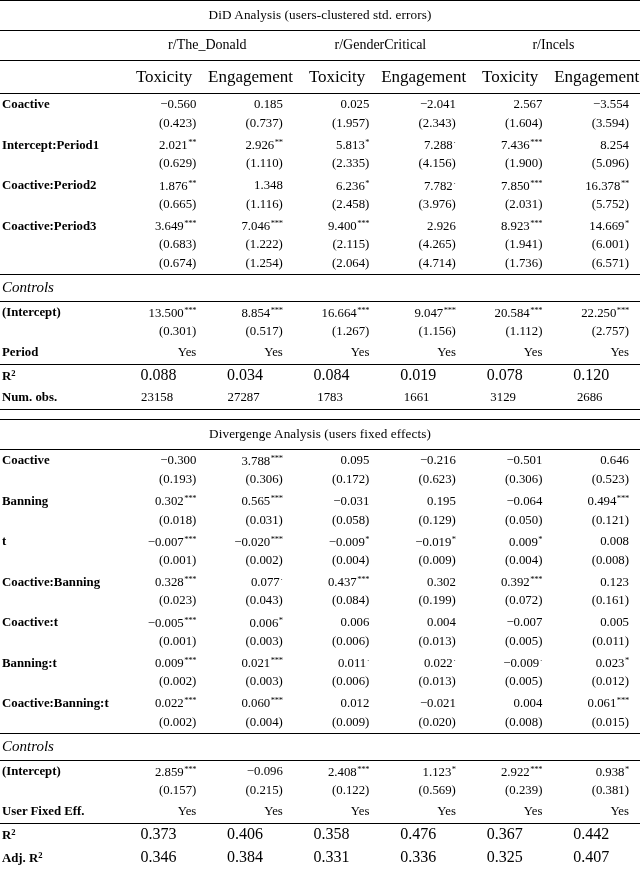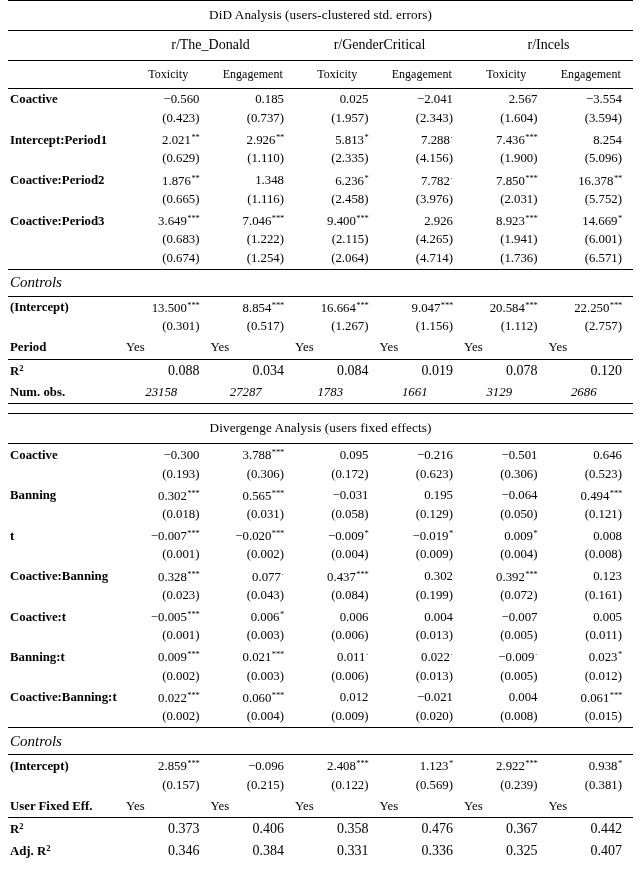--- a/index.html
+++ b/index.html
@@ -11,21 +11,21 @@
     width: 640px;
     height: 878px;
     font-family: "Liberation Serif", "DejaVu Serif", serif;
     color: #000000;
     -webkit-font-smoothing: antialiased;
   }
   .page {
     width: 640px;
     height: 878px;
     box-sizing: border-box;
-    padding: 0 8px;
+    padding: 0 0;
     position: relative;
   }
 
   table.reg {
     width: 100%;
     border-collapse: collapse;
     table-layout: fixed;
     font-size: 12.6px;
   }
 
@@ -71,21 +71,21 @@
   }
 
   .group-cell {
     text-align: center;
     font-size: 14px;
     padding: 6px 0 7px 0;
   }
 
   .colhead {
     text-align: center;
-    font-size: 12px;
+    font-size: 17px;
     padding: 6px 0 6px 0;
   }
 
   .rowlabel {
     text-align: left;
     padding: 3.2px 0 3.2px 2px;
     font-size: 12.8px;
     white-space: nowrap;
     font-weight: bold;
   }
@@ -95,34 +95,33 @@
     font-size: 12.8px;
     white-space: nowrap;
   }
   .se {
     text-align: right;
     padding: 0.5px 11px 3.0px 0;
     font-size: 12.8px;
     white-space: nowrap;
   }
   .yes {
-    text-align: left;
+    text-align: right;
     padding: 2px 11px 3px 0;
     font-size: 12.8px;
   }
   .stat {
-    text-align: right;
+    text-align: center;
     padding: 1.6px 11px 1.6px 0;
-    font-size: 14px;
+    font-size: 16px;
   }
   .nobs {
     text-align: center;
     padding: 1.6px 14px 1.6px 0;
     font-size: 12.8px;
-    font-style: italic;
   }
   .controls-cell {
     text-align: left;
     font-style: italic;
     font-size: 15px;
     padding: 4.5px 0 4.5px 2px;
   }
   sup.sig {
     font-size: 8.5px;
     vertical-align: 0.42em;

